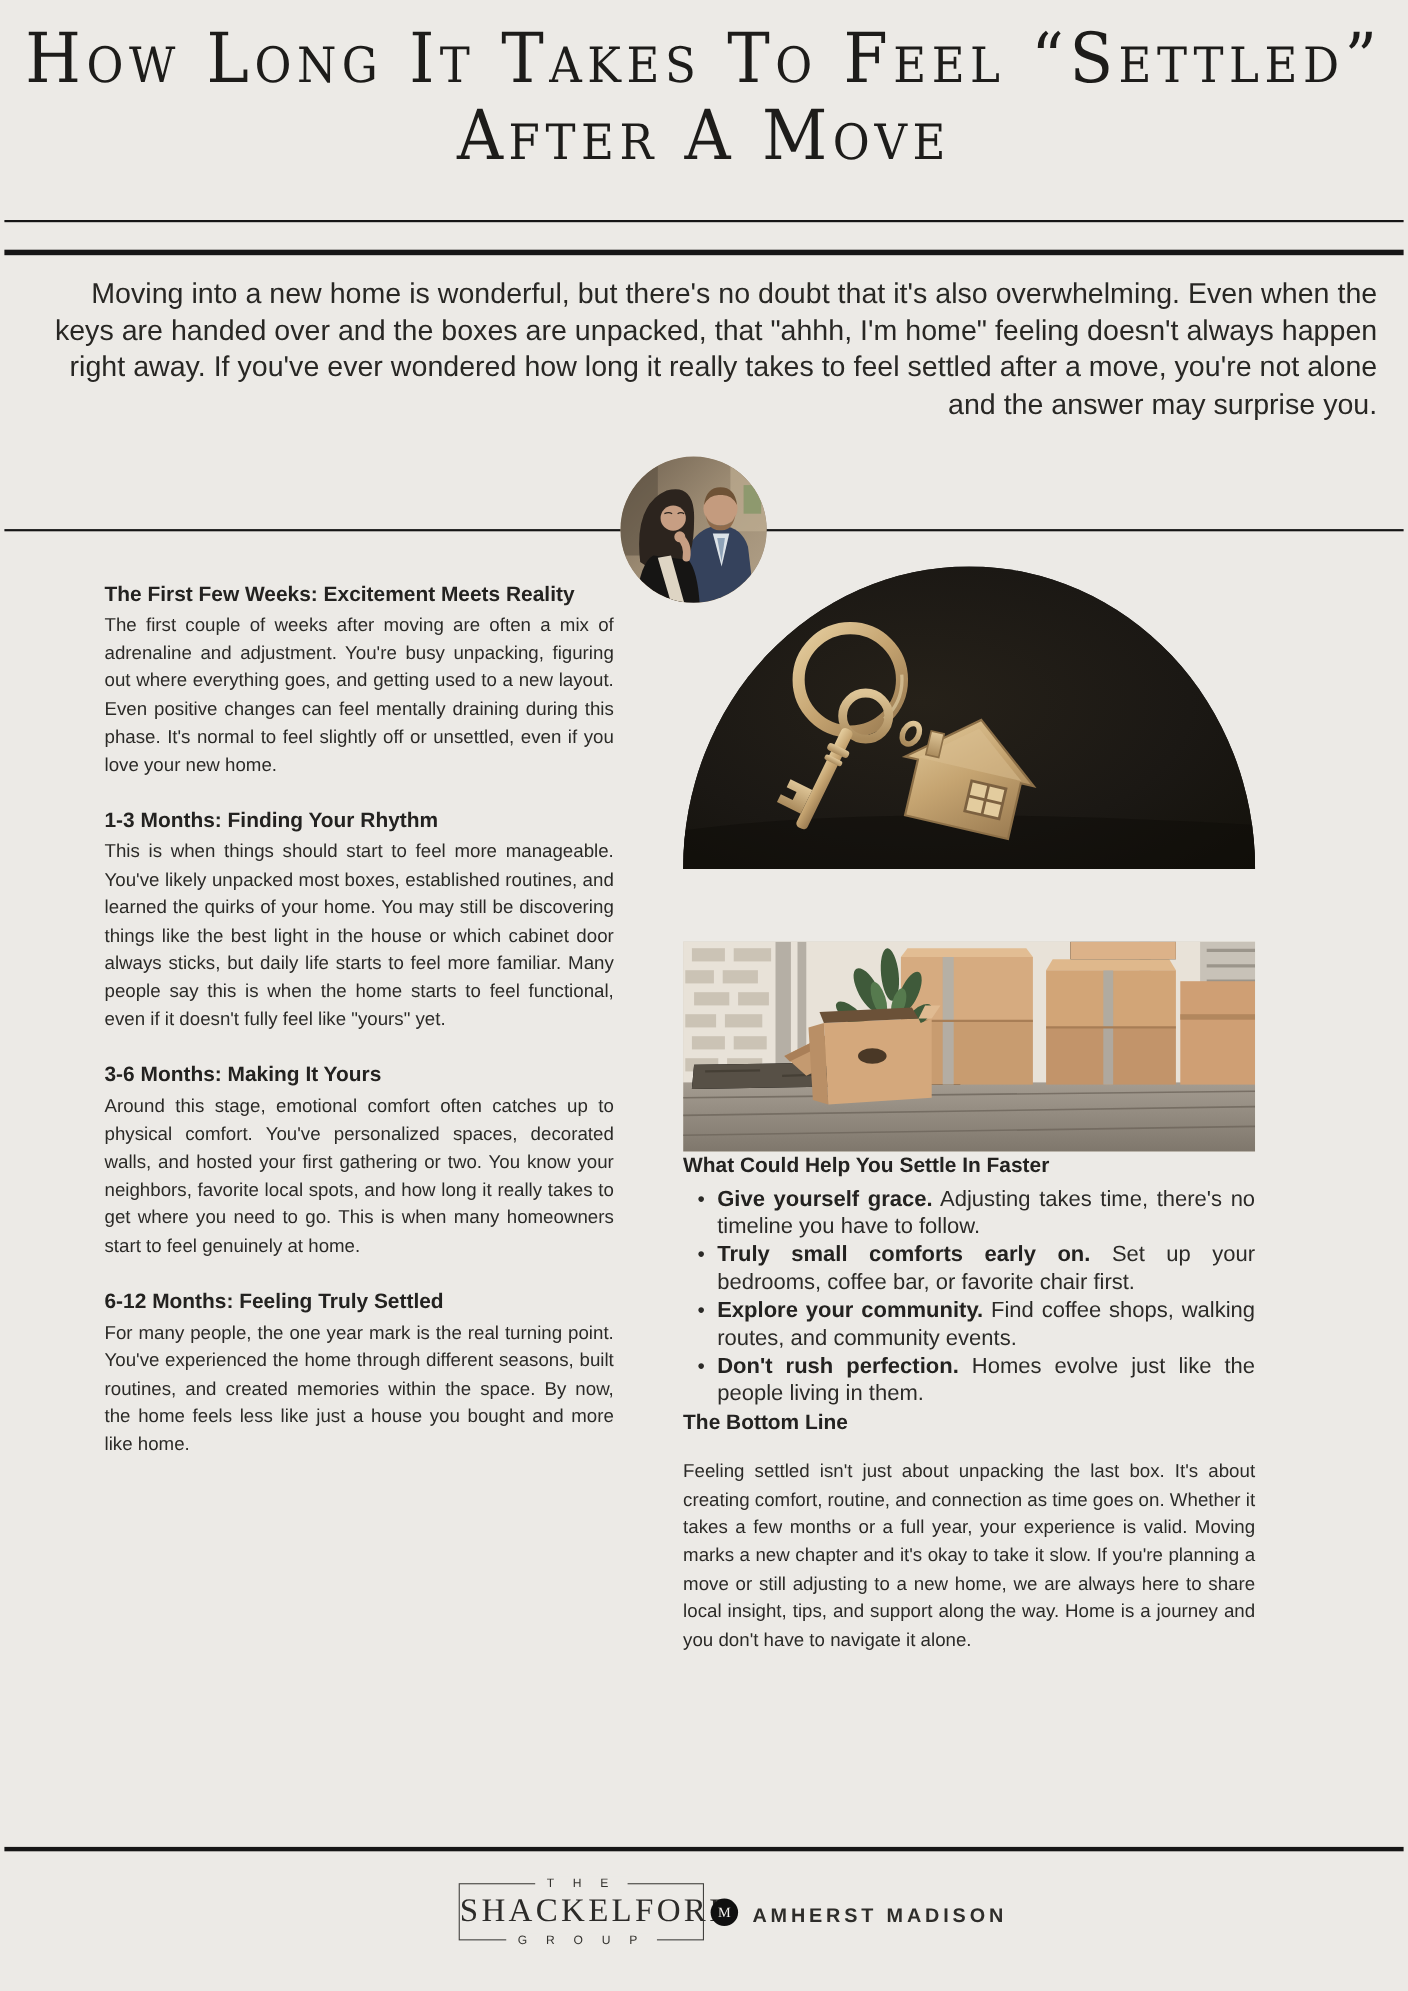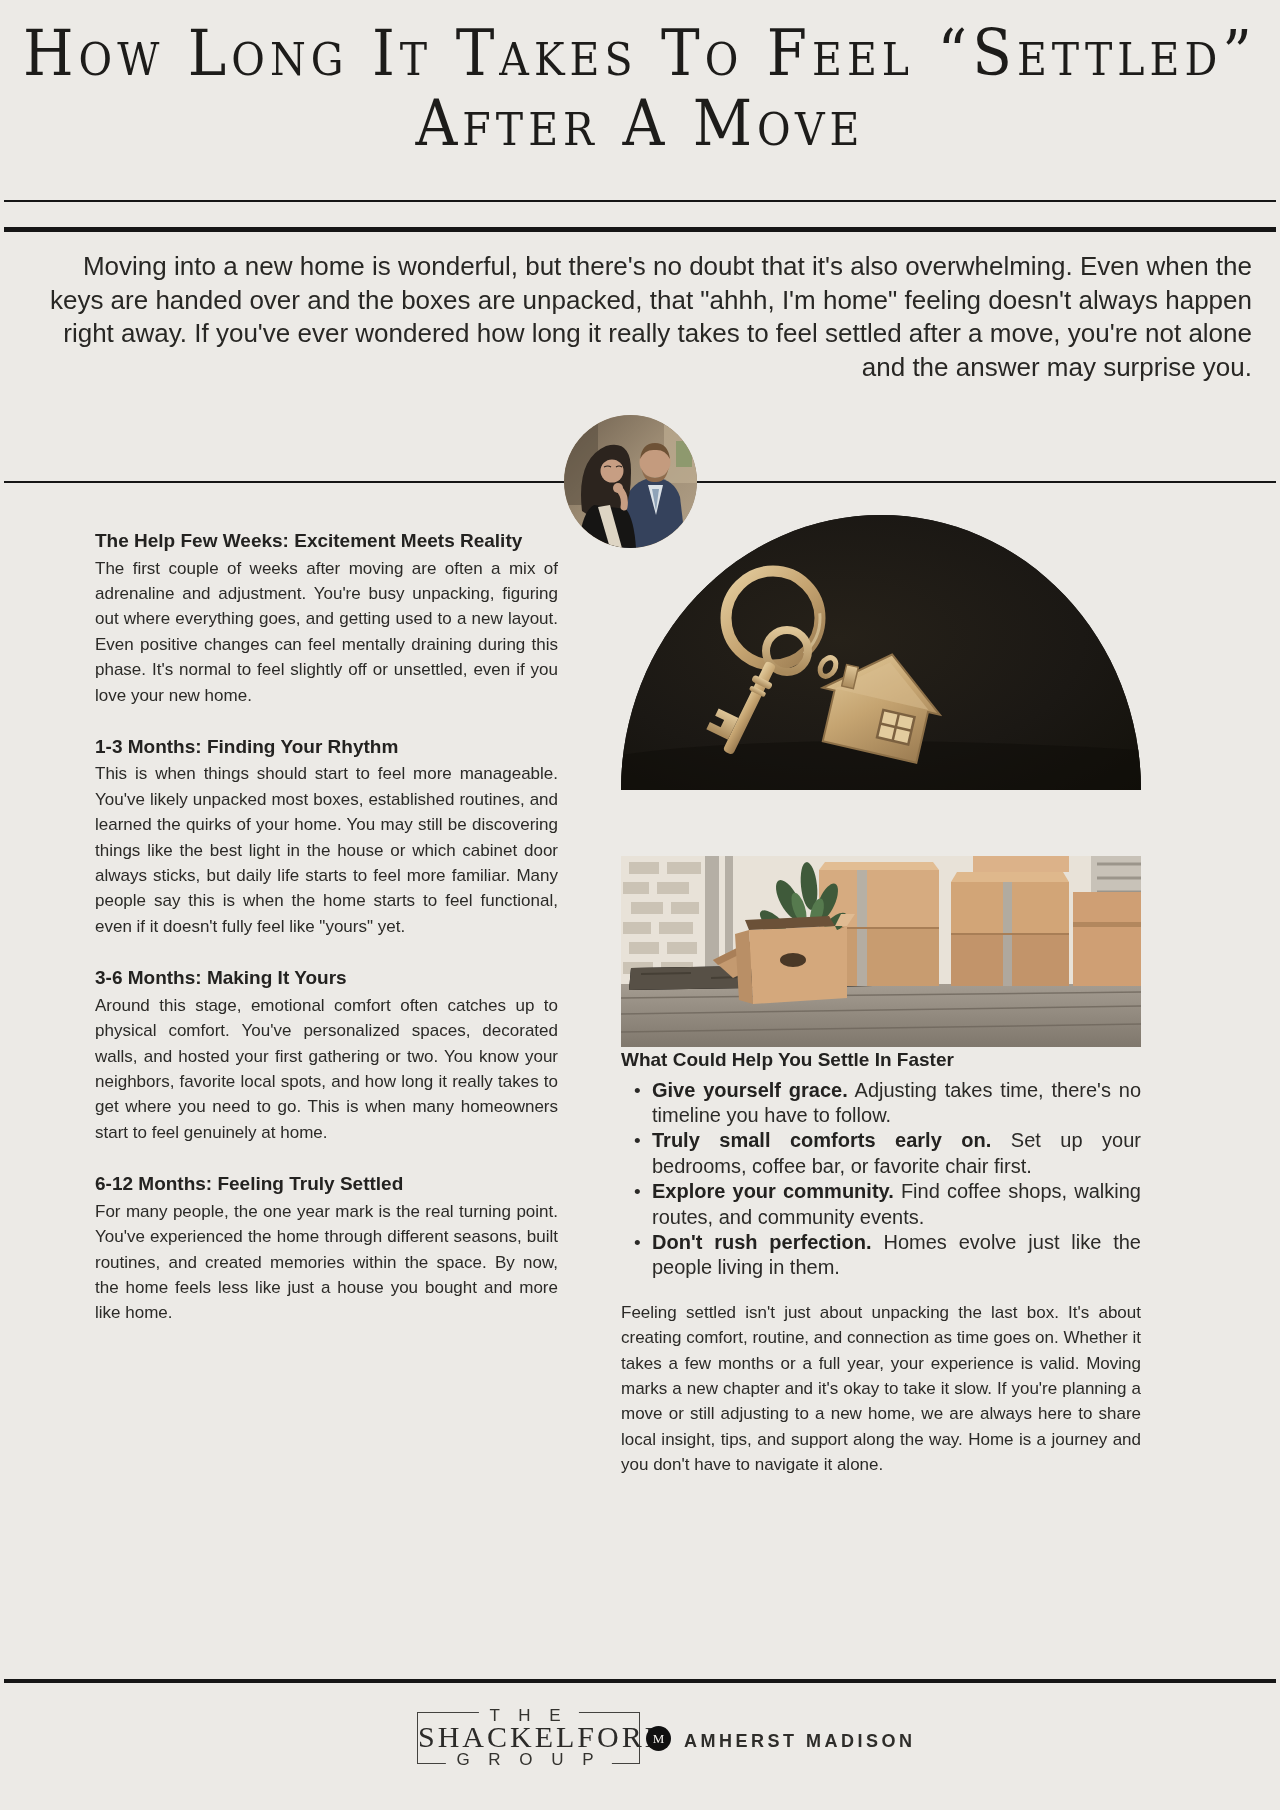--- a/index.html
+++ b/index.html
@@ -81,21 +81,21 @@
     position:absolute; left:417px; top:12px; width:223px; height:52px;
     border:1.5px solid #43423f;
   }
   .shack-name {
     position:absolute; left:0; right:0; top:50%; transform:translateY(-52%);
     text-align:center; font-family:"Liberation Serif", serif;
     font-size:30px; letter-spacing:3px; color:#2C2B29; white-space:nowrap;
   }
   .shack-the, .shack-group {
     position:absolute; left:50%; transform:translateX(-50%);
-    background:#ECEAE6; padding:0 11px; font-size:17px; letter-spacing:7px;
+    background:#ECEAE6; padding:0 11px; font-size:11px; letter-spacing:7px;
     color:#34332f; white-space:nowrap;
   }
   .shack-the   { top:-7px; }
   .shack-group { bottom:-7px; }
   .am-mark {
     position:absolute; left:646px; top:26px; width:25px; height:25px;
     border-radius:50%; background:#101010; color:#f4f2ee; text-align:center;
     font-family:"Liberation Serif", serif; font-size:13px; line-height:24px;
   }
   .am-mark-inner { display:inline-block; border:1px solid rgba(244,242,238,.0); }
@@ -152,21 +152,21 @@
         <path d="M34,92 L46,133 L58,133 L46,90 Z" fill="#DED5C4"></path>
         <circle cx="54" cy="73" r="5" fill="#C79E83"></circle>
         <path d="M54,73 Q62,80 60,92" stroke="#C79E83" stroke-width="7" fill="none" stroke-linecap="round"></path>
         <path d="M40,52 Q44,50 47,52 M52,52 Q55,50 58,52" stroke="#2C241E" stroke-width="1.2" fill="none"></path>
       </g>
     </svg>
   </div>
 
   <div class="col-left">
     <section>
-      <h3 class="sec-heading">The Help Few Weeks: Excitement Meets Reality</h3>
+      <h3 class="sec-heading">The First Few Weeks: Excitement Meets Reality</h3>
       <p class="sec-body">The first couple of weeks after moving are often a mix of adrenaline and adjustment. You're busy unpacking, figuring out where everything goes, and getting used to a new layout. Even positive changes can feel mentally draining during this phase. It's normal to feel slightly off or unsettled, even if you love your new home.</p>
     </section>
     <section>
       <h3 class="sec-heading">1-3 Months: Finding Your Rhythm</h3>
       <p class="sec-body">This is when things should start to feel more manageable. You've likely unpacked most boxes, established routines, and learned the quirks of your home. You may still be discovering things like the best light in the house or which cabinet door always sticks, but daily life starts to feel more familiar. Many people say this is when the home starts to feel functional, even if it doesn't fully feel like "yours" yet.</p>
     </section>
     <section>
       <h3 class="sec-heading">3-6 Months: Making It Yours</h3>
       <p class="sec-body">Around this stage, emotional comfort often catches up to physical comfort. You've personalized spaces, decorated walls, and hosted your first gathering or two. You know your neighbors, favorite local spots, and how long it really takes to get where you need to go. This is when many homeowners start to feel genuinely at home.</p>
     </section>
@@ -324,20 +324,21 @@
     </div>
 
     <h3 class="sec-heading tips-heading">What Could Help You Settle In Faster</h3>
     <ul class="tips-list">
       <li><span class="tip-lead">Give yourself grace.</span><span> Adjusting takes time, there's no timeline you have to follow.</span></li>
       <li><span class="tip-lead">Truly small comforts early on.</span><span> Set up your bedrooms, coffee bar, or favorite chair first.</span></li>
       <li><span class="tip-lead">Explore your community.</span><span> Find coffee shops, walking routes, and community events.</span></li>
       <li><span class="tip-lead">Don't rush perfection.</span><span> Homes evolve just like the people living in them.</span></li>
     </ul>
 
+    <h3 class="sec-heading bottomline-heading">The Bottom Line</h3>
     <p class="sec-body bottomline-body">Feeling settled isn't just about unpacking the last box. It's about creating comfort, routine, and connection as time goes on. Whether it takes a few months or a full year, your experience is valid. Moving marks a new chapter and it's okay to take it slow. If you're planning a move or still adjusting to a new home, we are always here to share local insight, tips, and support along the way. Home is a journey and you don't have to navigate it alone.</p>
   </div>
 
   <div class="footer-group">
     <div class="shack-box">
       <span class="shack-the">T H E</span>
       <span class="shack-name">SHACKELFORD</span>
       <span class="shack-group">G R O U P</span>
     </div>
     <div class="am-mark">

